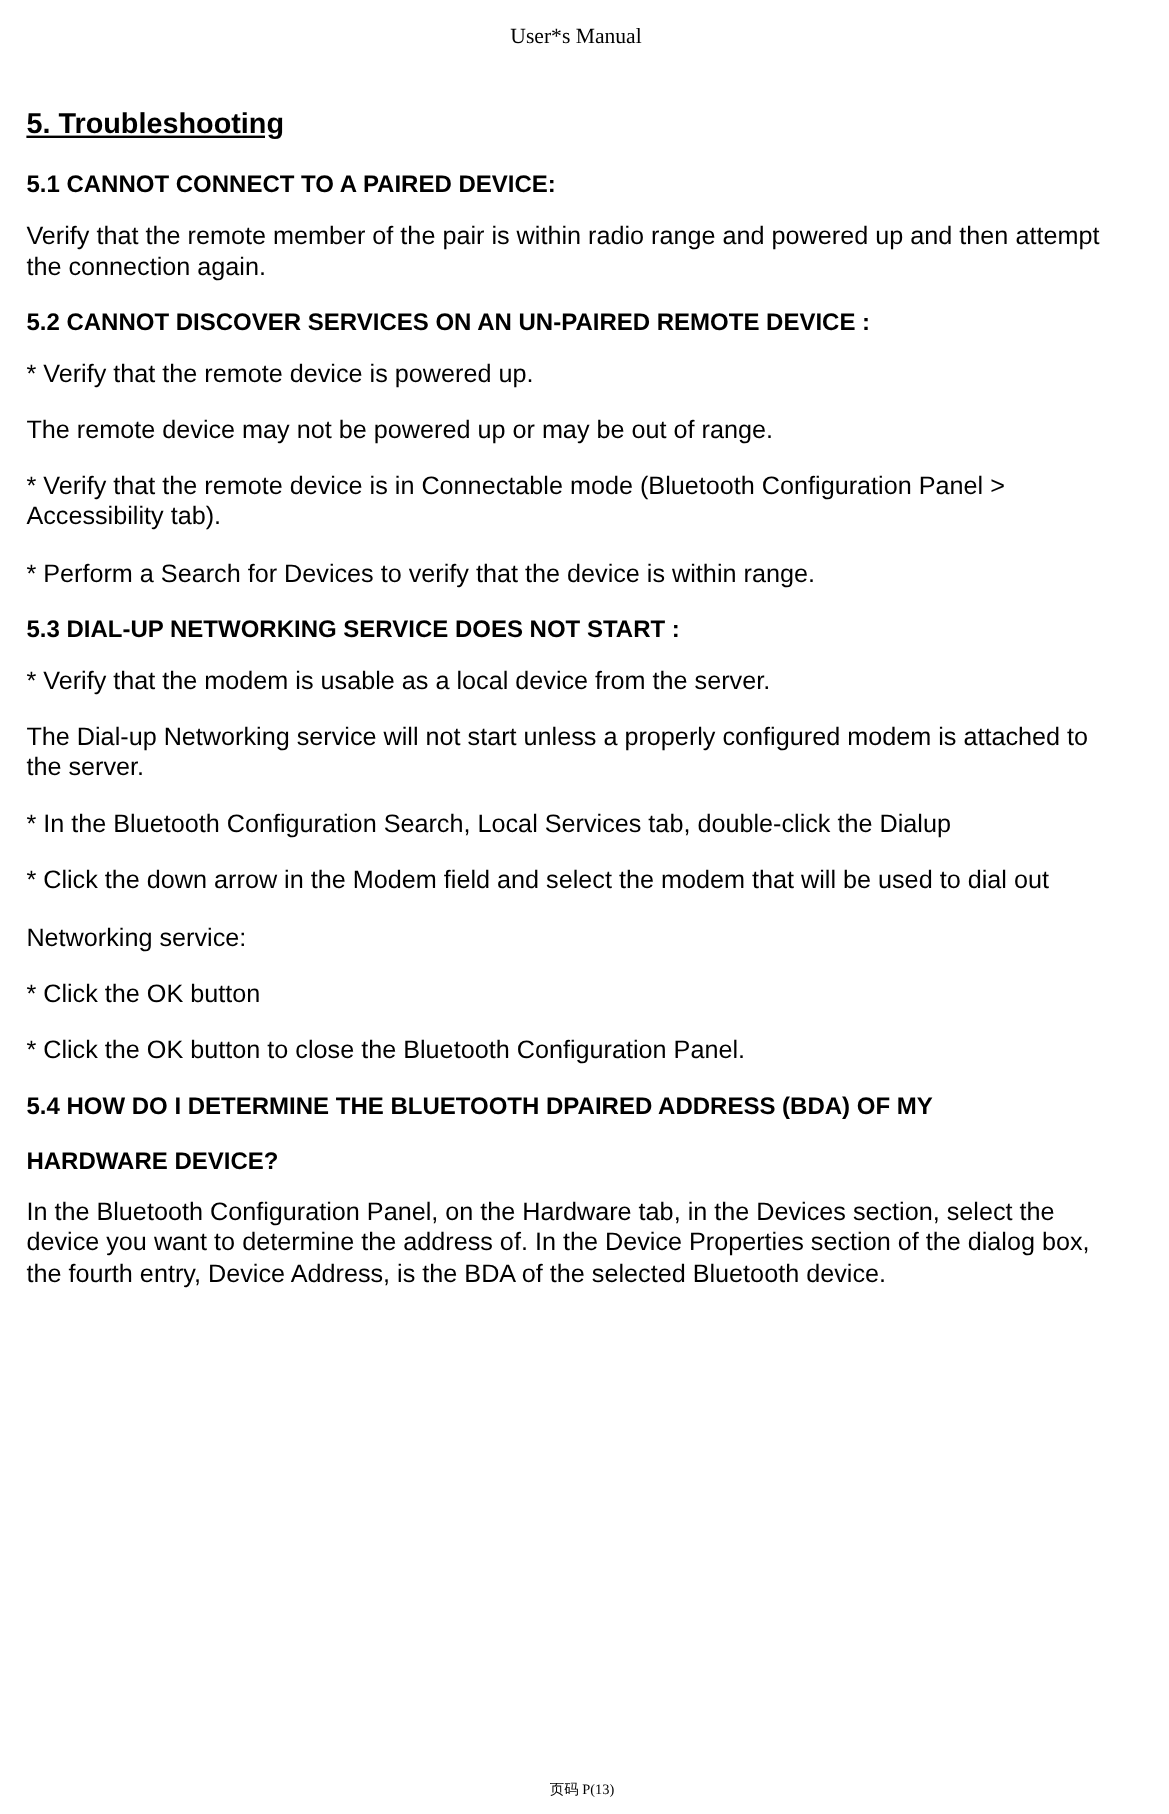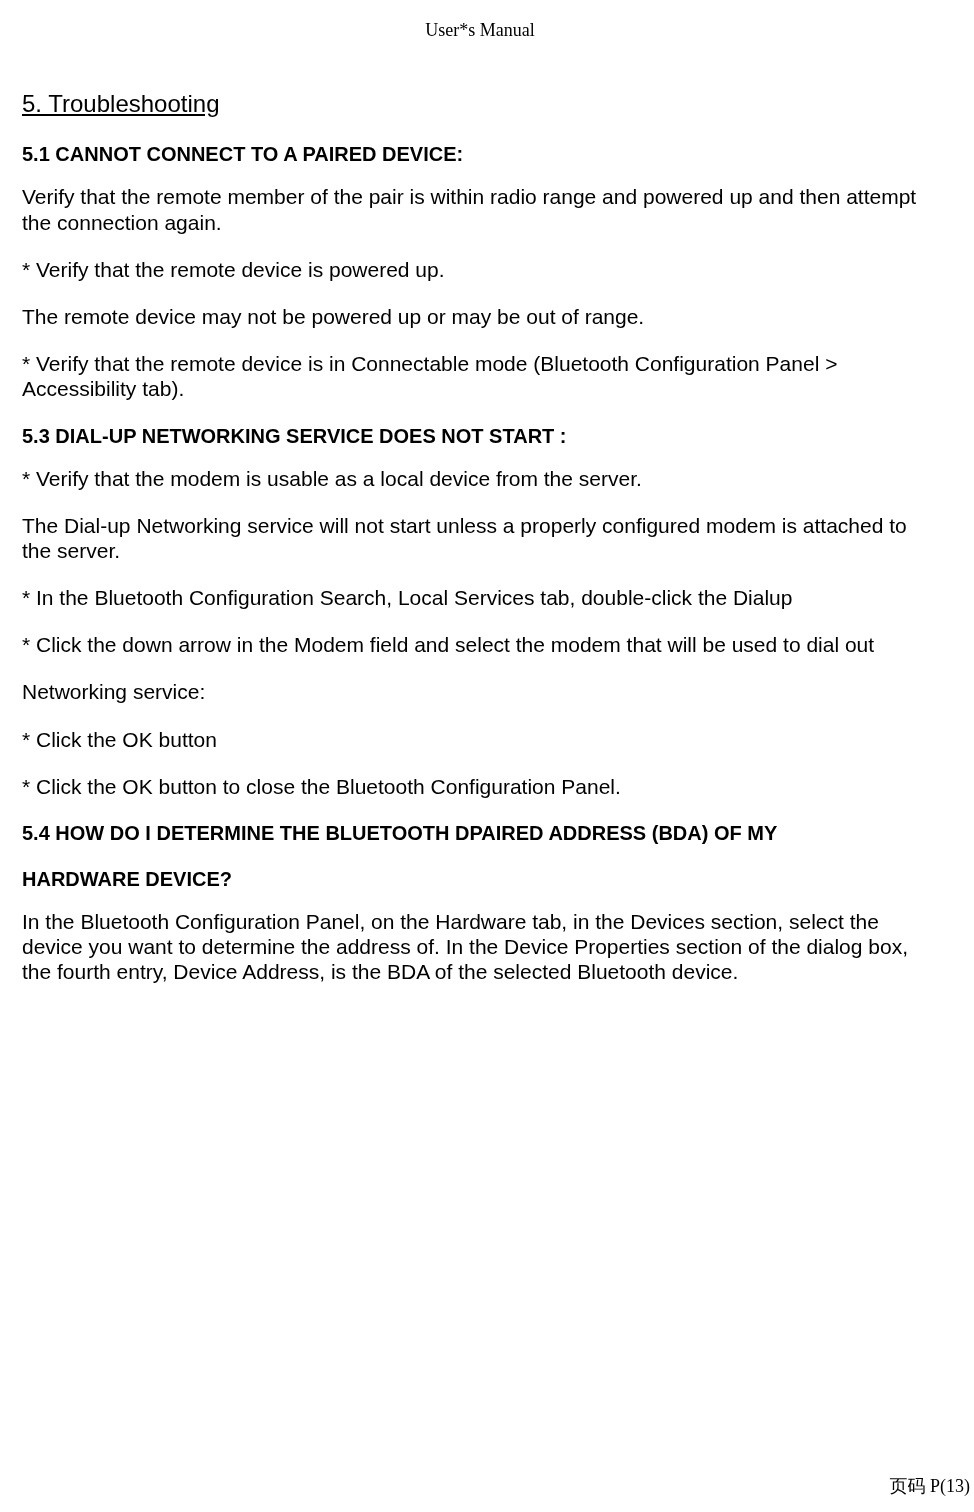--- a/index.html
+++ b/index.html
@@ -18,63 +18,67 @@
     padding: 20px 36px 10px 22px;
     position: relative;
   }
   .header {
     text-align: center;
     font-family: "Times New Roman", serif;
     font-size: 18px;
     margin-bottom: 48px;
   }
   .h1 {
-    font-weight: normal;
+    font-weight: bold;
     font-size: 24px;
     text-decoration: underline;
     margin-bottom: 24px;
   }
   .h2 {
     font-weight: bold;
     font-size: 20px;
     margin: 22px 0 18px 0;
   }
   .num {
     font-size: 20px;
   }
   .para {
     margin: 0 0 22px 0;
   }
   .footer {
     position: absolute;
     bottom: 14px;
     left: 0;
     right: 4px;
-    text-align: right;
+    text-align: center;
     font-family: "Times New Roman", serif;
-    font-size: 18px;
+    font-size: 12px;
   }
 </style>
 </head>
 <body>
 
 <div class="page">
 
   <div class="header">User*s Manual</div>
 
   <div class="h1">5. Troubleshooting</div>
 
   <div class="h2">
     <span class="num">5.1 C</span><span>ANNOT CONNECT TO A PAIRED DEVICE:</span>
   </div>
   <p class="para">Verify that the remote member of the pair is within radio range and powered up and then attempt the connection again.</p>
 
+  <div class="h2">
+    <span class="num">5.2 C</span><span>ANNOT DISCOVER SERVICES ON AN UN-PAIRED REMOTE DEVICE :</span>
+  </div>
   <p class="para">* Verify that the remote device is powered up.</p>
   <p class="para">The remote device may not be powered up or may be out of range.</p>
   <p class="para">* Verify that the remote device is in Connectable mode (Bluetooth Configuration Panel &gt; Accessibility tab).</p>
+  <p class="para">* Perform a Search for Devices to verify that the device is within range.</p>
 
   <div class="h2">
     <span class="num">5.3 D</span><span>IAL-UP </span><span class="num">N</span><span>ETWORKING SERVICE DOES NOT START :</span>
   </div>
   <p class="para">* Verify that the modem is usable as a local device from the server.</p>
   <p class="para">The Dial-up Networking service will not start unless a properly configured modem is attached to the server.</p>
   <p class="para">* In the Bluetooth Configuration Search, Local Services tab, double-click the Dialup</p>
   <p class="para">* Click the down arrow in the Modem field and select the modem that will be used to dial out</p>
   <p class="para">Networking service:</p>
   <p class="para">* Click the OK button</p>

